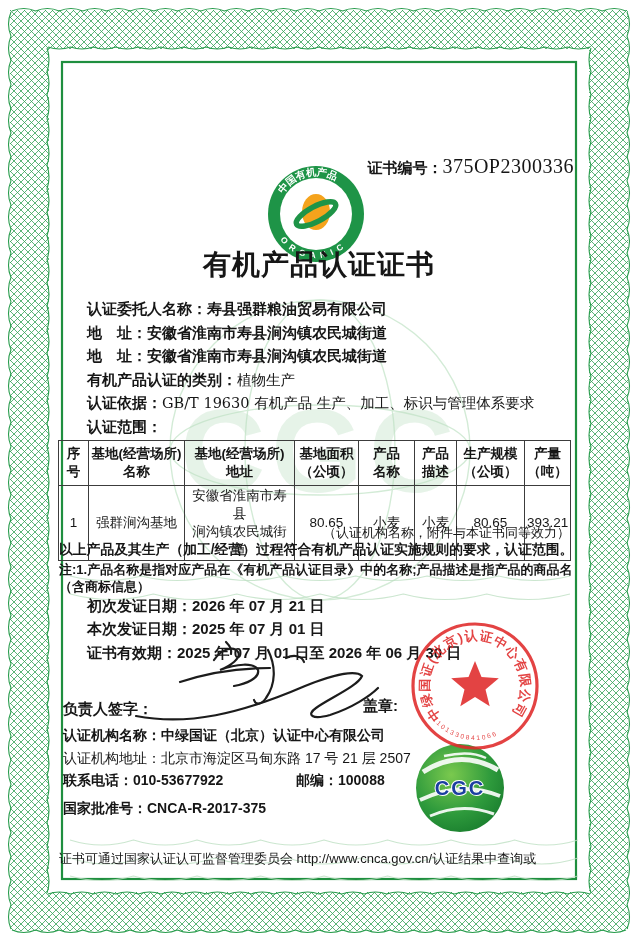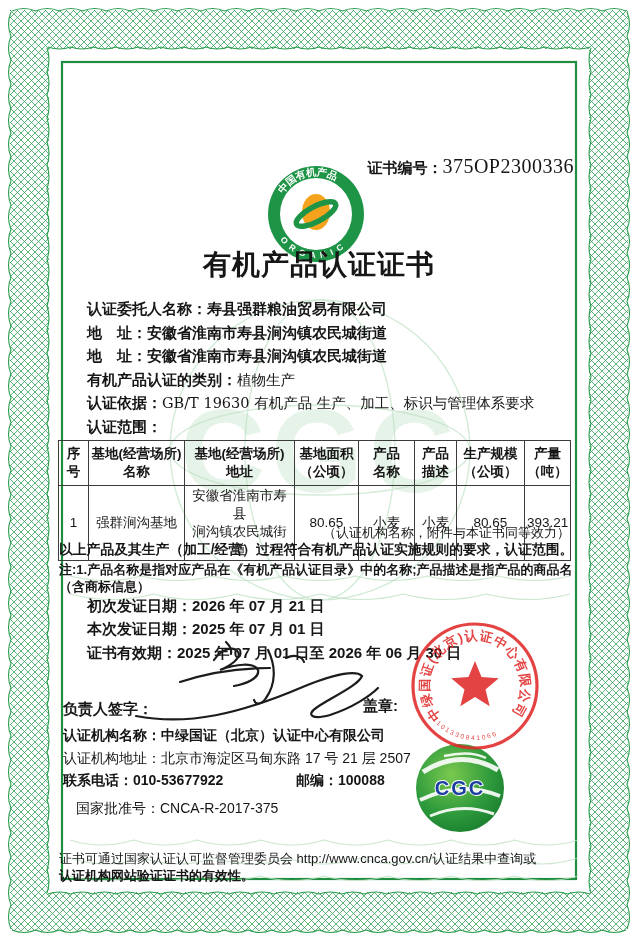--- a/index.html
+++ b/index.html
@@ -38,21 +38,21 @@
   .dline{height:23.3px;font-size:15px;font-weight:700;white-space:nowrap;}
 
   .sig-label{top:700px;left:63px;font-size:15px;font-weight:700;z-index:2;}
   .seal-label{top:697px;left:363px;font-size:15px;font-weight:700;z-index:2;}
   .sig-svg{left:118px;top:636px;z-index:4;}
 
   .ag-name{top:727px;left:63px;font-size:14px;font-weight:700;z-index:2;}
   .ag-addr{top:750px;left:63px;font-size:14px;font-weight:400;z-index:2;}
   .ag-phone{top:772px;left:63px;width:454px;font-size:14px;font-weight:700;z-index:2;}
   .ag-post{position:absolute;left:233px;top:0;}
-  .ag-appr{top:800px;left:63px;font-size:14px;font-weight:400;z-index:2;padding-left:13px;}
+  .ag-appr{top:800px;left:63px;font-size:14px;font-weight:700;z-index:2;}
 
   .foot1{top:850px;left:59px;width:528px;font-size:13px;font-weight:400;z-index:2;}
   .foot2{top:867px;left:59px;font-size:13px;font-weight:700;z-index:2;}
 </style>
 </head>
 <body>
 
 <div class="page">
 
   <svg id="deco" class="deco" width="638" height="941" viewBox="0 0 638 941">
@@ -196,21 +196,20 @@
 
   <div class="abs ag-name"><span>认证机构名称：</span><span>中绿国证（北京）认证中心有限公司</span></div>
   <div class="abs ag-addr"><span>认证机构地址：</span><span>北京市海淀区马甸东路 17 号 21 层 2507</span></div>
   <div class="abs ag-phone" style="position:absolute">
     <span><span>联系电话：</span><span>010-53677922</span></span>
     <span class="ag-post"><span>邮编：</span><span>100088</span></span>
   </div>
   <div class="abs ag-appr"><span>国家批准号：</span><span>CNCA-R-2017-375</span></div>
 
   <div class="abs foot1">证书可通过国家认证认可监督管理委员会 http://www.cnca.gov.cn/认证结果中查询或</div>
-  <div class="abs foot2">认证机构网站验证证书的有效性。</div>
 
   <svg class="layer" width="638" height="941" viewBox="0 0 638 941">
 
     <g>
       <defs>
         <radialGradient id="gg" cx="40%" cy="35%" r="75%">
           <stop offset="0%" stop-color="#7ac94e"></stop>
           <stop offset="60%" stop-color="#2e9a3c"></stop>
           <stop offset="100%" stop-color="#177a2c"></stop>
         </radialGradient>

